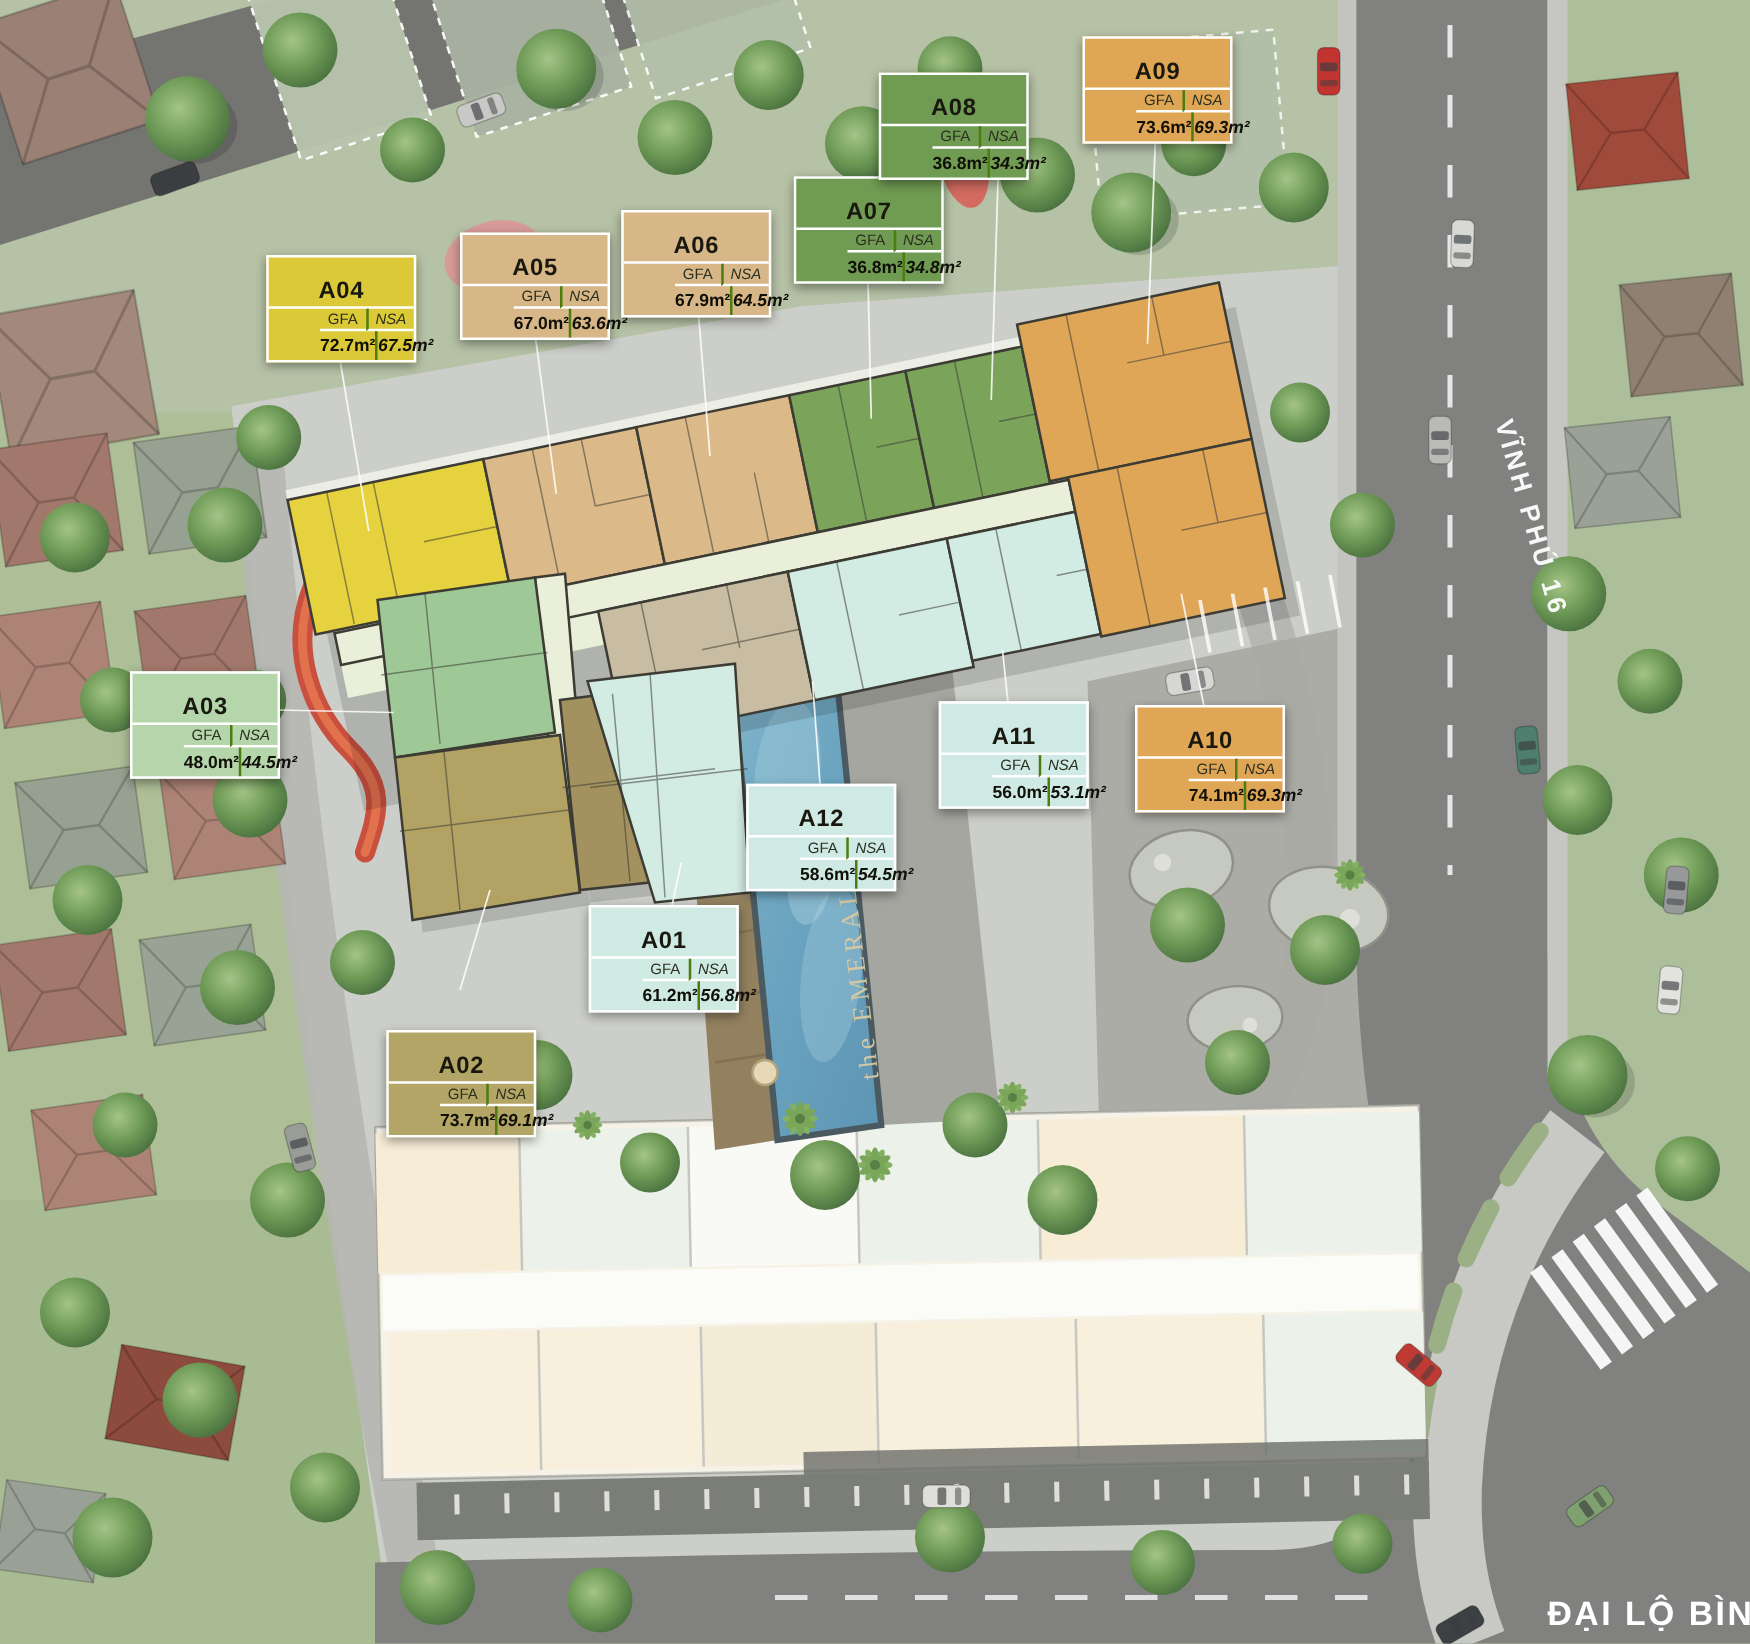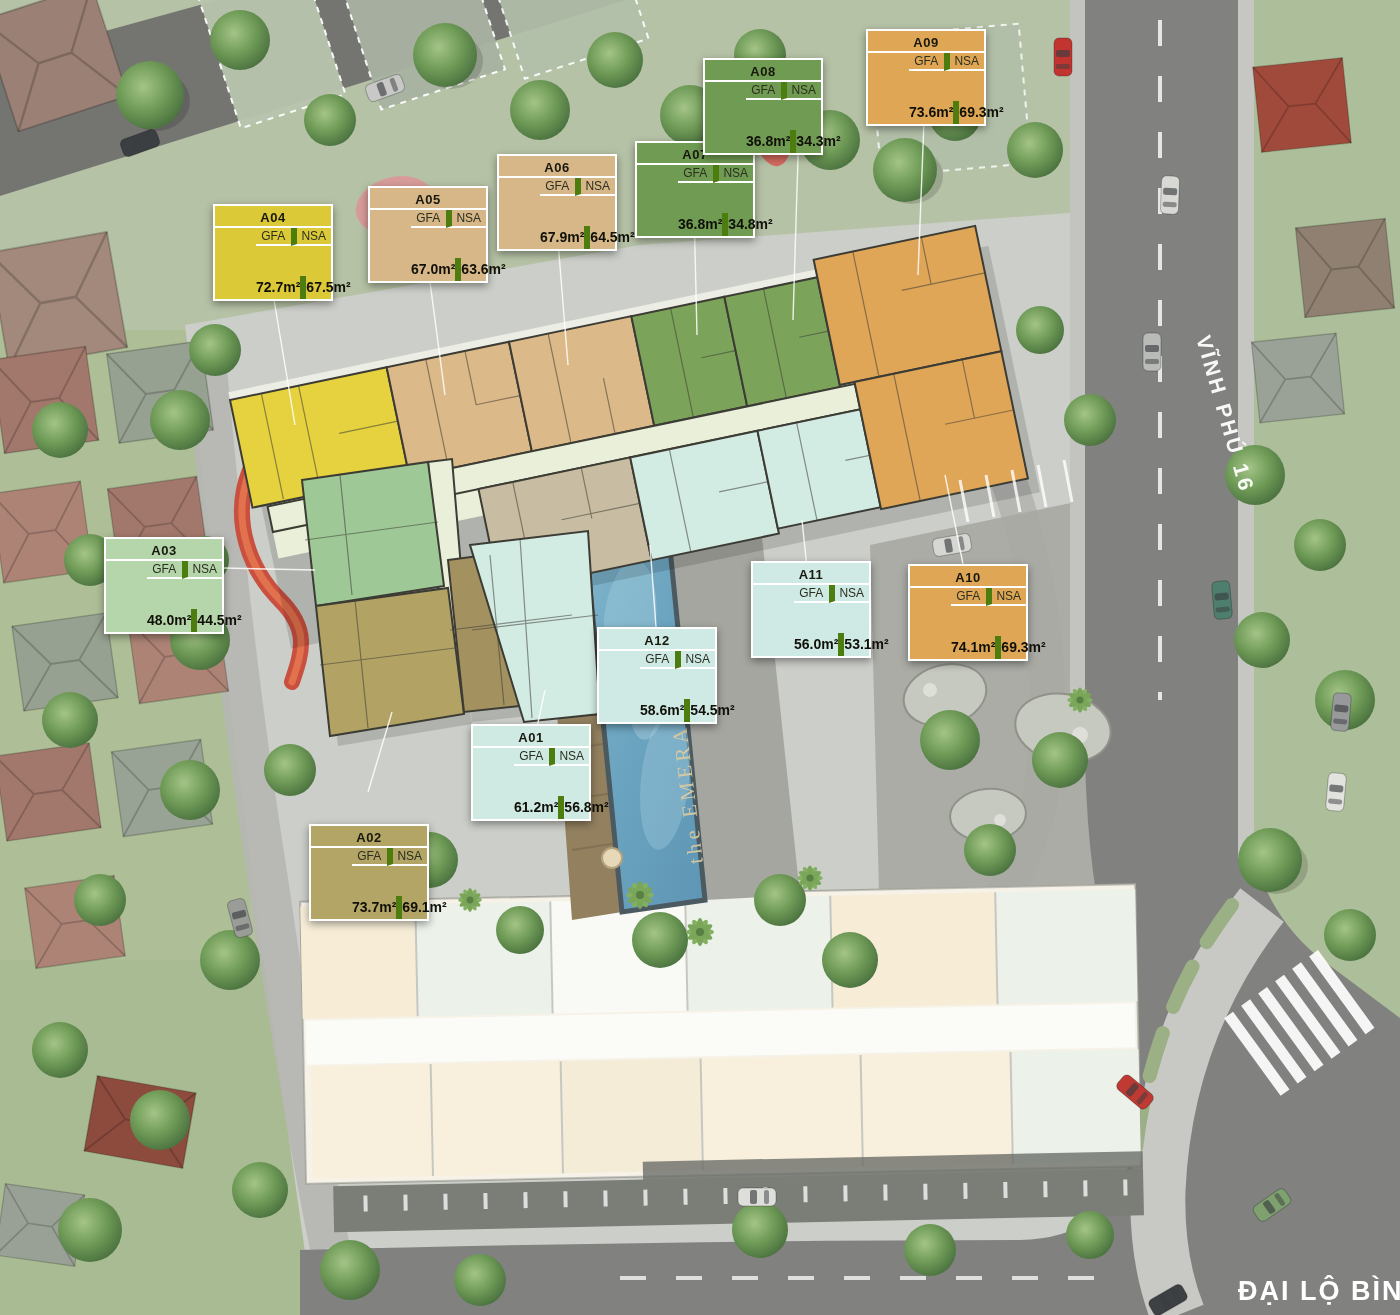--- a/index.html
+++ b/index.html
@@ -8,31 +8,31 @@
     font-family:"Liberation Sans",sans-serif;background:#b2bfa0;
   }
   .stage svg{position:absolute;left:0;top:0;}
   
   .unit-label{
     position:absolute;width:116px;background:var(--unit-color,#ccc);
     border:2px solid #fff;box-shadow:0 3px 8px rgba(0,0,0,.4);
     color:#20251a;text-align:center;z-index:30;
   }
   .unit-label .code{
-    font-size:13px;font-weight:bold;letter-spacing:.5px;
-    padding:4px 0 1px;border-bottom:2px solid #fff;color:#18180f;
+    font-size:19px;font-weight:bold;letter-spacing:.5px;
+    padding:16px 0 1px;border-bottom:2px solid #fff;color:#18180f;
   }
   .unit-label .row{display:flex;padding-left:41px;}
   .unit-label .cell{flex:1;}
-  .unit-label .cell + .cell{border-left:6px solid #4d7c0f;}
+  .unit-label .cell + .cell{border-left:2px solid #4d7c0f;font-style:italic;}
   .unit-label .hdr .cell{font-size:12px;padding:1px 0;border-bottom:2px solid #fff;color:#2b2f20;}
-  .unit-label .val .cell{font-size:14px;font-weight:bold;padding:3px 0 4px;color:#101008;margin-top:30px;}
+  .unit-label .val .cell{font-size:14px;font-weight:bold;padding:3px 0 4px;color:#101008;}
   .ul-a04{left:213px;top:204px}
   .ul-a05{left:368px;top:186px}
-  .ul-a06{left:497px;top:154px}
+  .ul-a06{left:497px;top:168px}
   .ul-a07{left:635px;top:141px}
   .ul-a08{left:703px;top:58px}
   .ul-a09{left:866px;top:29px}
   .ul-a03{left:104px;top:537px}
   .ul-a02{left:309px;top:824px}
   .ul-a01{left:471px;top:724px}
   .ul-a12{left:597px;top:627px}
   .ul-a11{left:751px;top:561px}
   .ul-a10{left:908px;top:564px}
 </style>

